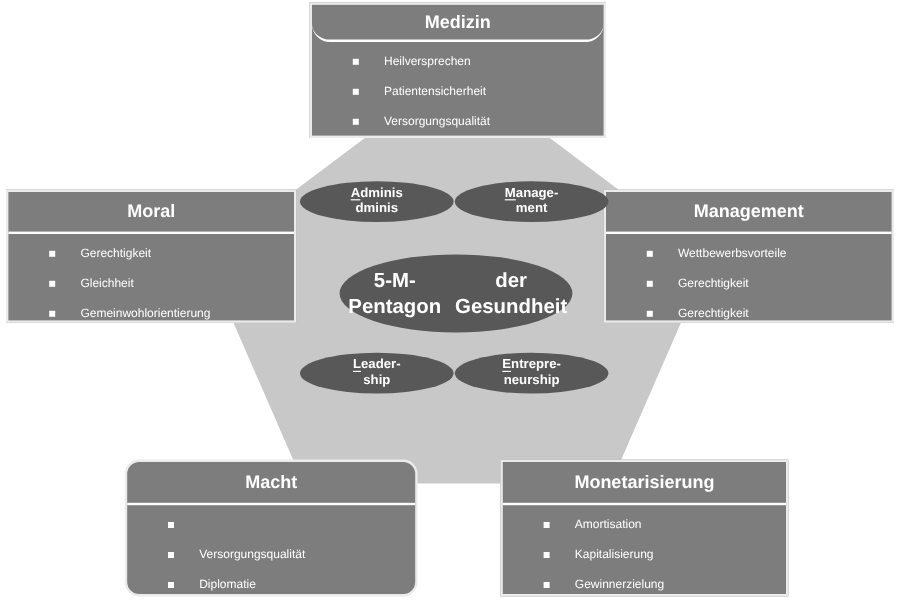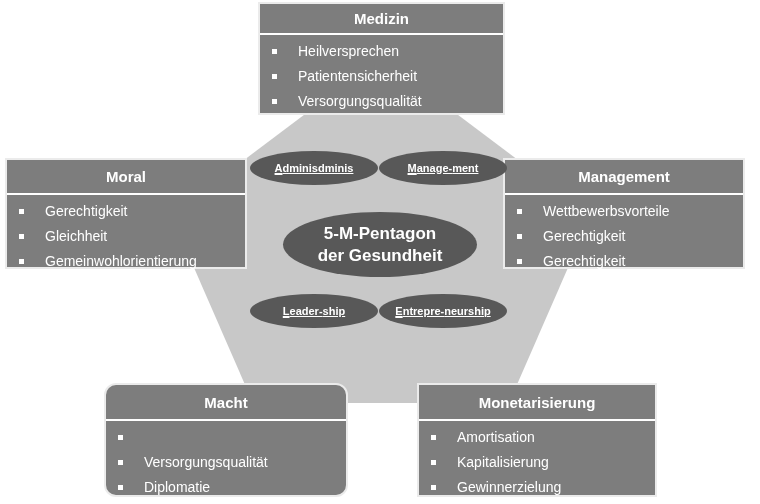--- a/index.html
+++ b/index.html
@@ -21,43 +21,43 @@
   .box{
     position:absolute;background:var(--box-gray);
     border:2px solid var(--box-border);box-sizing:border-box;
     color:var(--text-white);
   }
   .box-title{
     text-align:center;font-weight:bold;font-size:15px;
     border-bottom:2px solid var(--text-white);
     display:flex;align-items:center;justify-content:center;
   }
-  .box.top .box-title{height:29px;}
+  .box.top .box-title{height:29px;border-radius:15px;}
   .box.side .box-title{height:33px;}
   .box.bottom .box-title{height:34px;}
   ul.box-items{list-style:none;margin:4px 0 0 0;padding:0;}
   ul.box-items li{
-    display:flex;align-items:center;font-size:14px;line-height:25px;height:25px;
+    display:flex;align-items:center;font-size:10px;line-height:25px;height:25px;margin-left:22px;
   }
   .bullet{
     display:inline-block;width:5px;height:5px;background:var(--text-white);
     margin-left:12px;margin-right:21px;flex:0 0 auto;
   }
 
   .satellite{
     position:absolute;width:128px;height:34px;border-radius:50%;
     background:var(--ellipse-dark);color:var(--text-white);
-    display:flex;flex-direction:row;align-items:center;justify-content:center;
-    font-size:11px;font-weight:bold;line-height:13px;text-align:left;text-decoration:underline;
+    display:flex;flex-direction:column;align-items:center;justify-content:center;
+    font-size:11px;font-weight:bold;line-height:13px;text-align:left;
   }
   .satellite .u{text-decoration:underline;text-underline-offset:2px;text-decoration-thickness:1px;}
   .center-ellipse{
     position:absolute;left:283px;top:212px;width:194px;height:65px;border-radius:50%;
     background:var(--ellipse-dark);color:var(--text-white);
-    display:flex;flex-direction:column;align-items:center;justify-content:center;
+    display:flex;flex-direction:row;align-items:center;justify-content:center;
     font-size:17px;font-weight:bold;line-height:22px;text-align:center;
   }
   
   #box-medizin{left:258px;top:2px;width:247px;height:113px;}
   #box-moral{left:5px;top:158px;width:242px;height:111px;}
   #box-management{left:503px;top:158px;width:242px;height:111px;}
   #box-macht{left:104px;top:383px;width:244px;height:114px;border-radius:12px;}
   #box-monetarisierung{left:417px;top:383px;width:240px;height:114px;}
   
   #sat-administration{left:250px;top:151px;}

